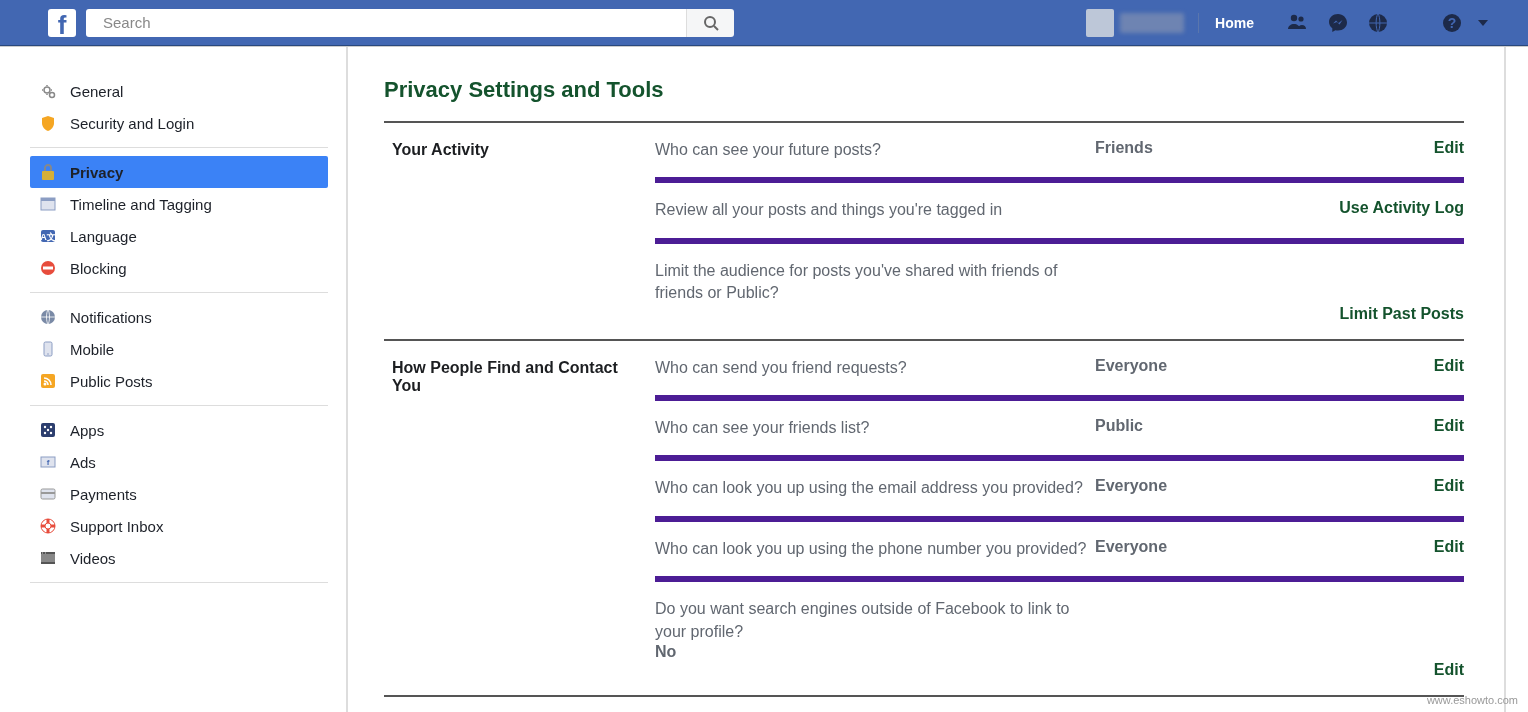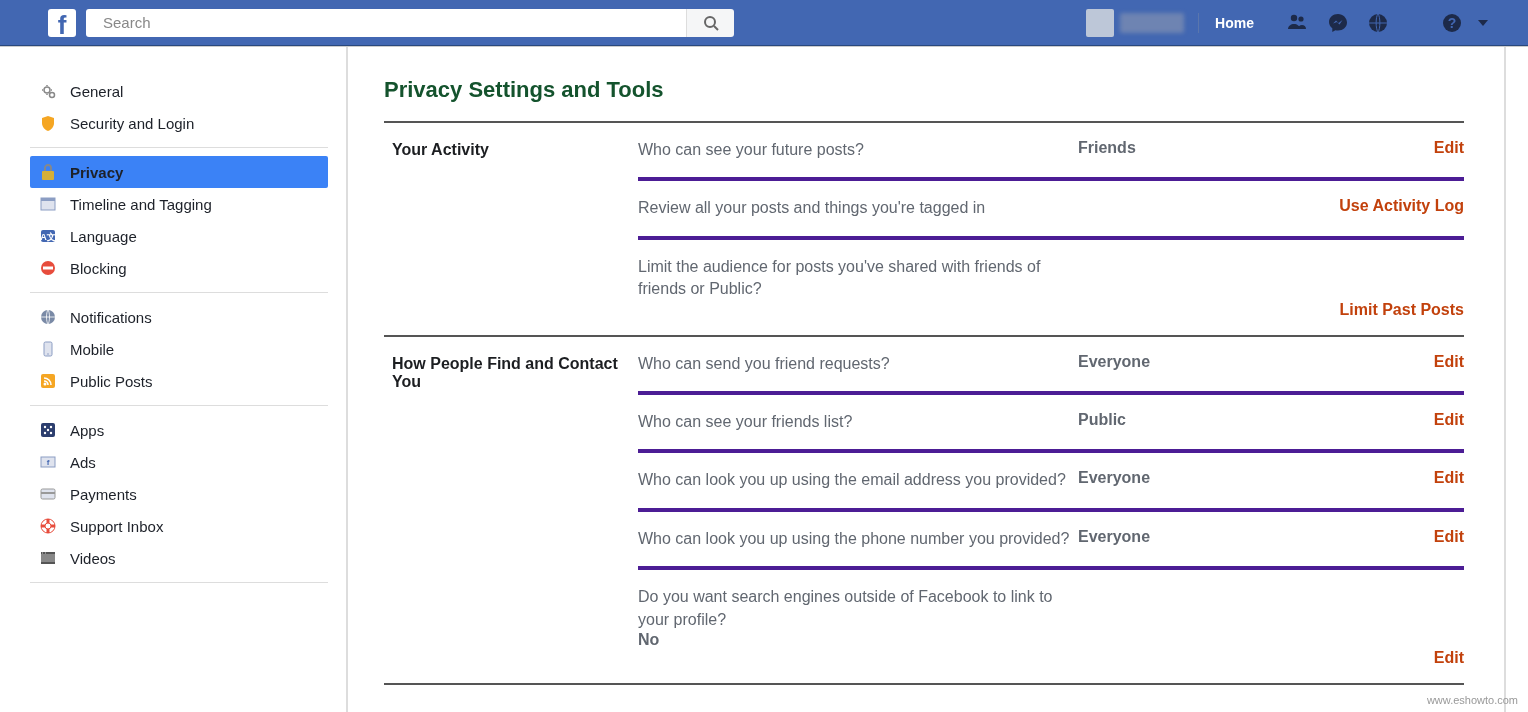--- a/index.html
+++ b/index.html
@@ -32,28 +32,28 @@
   .side-group { border-bottom: 1px solid #ddd; padding: 8px 0; margin-right: 18px; }
   .side-group:first-child { padding-top: 0; }
   .side-item { display: flex; align-items: center; padding: 6px 8px; cursor: pointer; border-radius: 2px; font-size: 15px; color: #1d2129; }
   .side-item.active { background: #3b82f6; font-weight: bold; }
   .side-icon { width: 20px; height: 20px; margin-right: 12px; display: flex; align-items: center; justify-content: center; flex-shrink: 0; }
   .side-icon svg { width: 18px; height: 18px; }
 
   
   .content { flex: 1; padding: 30px 40px 30px 36px; border-right: 2px solid #ddd; margin-right: 22px; }
   .page-title { font-size: 22px; font-weight: bold; color: #14532d; padding-bottom: 18px; border-bottom: 2px solid #555; }
-  .section { display: flex; border-bottom: 2px solid #555; padding: 0; }
+  .section { display: flex; border-bottom: 2px solid #555; padding: 0; gap: 17px; }
   .section-label { width: 254px; padding: 18px 12px 18px 8px; font-weight: bold; font-size: 16px; color: #1c1e21; }
   .section-rows { flex: 1; }
-  .row { display: flex; align-items: flex-start; padding: 16px 0; border-bottom: 4px solid #4c1d95; }
+  .row { display: flex; align-items: flex-start; padding: 16px 0; border-bottom: 6px solid #4c1d95; }
   .section-rows .row:last-child { border-bottom: none; flex-direction: column; }
   .row-label { width: 440px; color: #616770; font-size: 16px; line-height: 1.4; }
   .row-value { width: 220px; color: #616770; font-weight: bold; font-size: 16px; }
-  .row-action { margin-left: auto; color: #c2410c; font-size: 16px; font-weight: bold; cursor: pointer; text-align: right; }
+  .row-action { margin-left: auto; color: #14532d; font-size: 16px; font-weight: bold; cursor: pointer; text-align: right; }
 
   .watermark { position: fixed; bottom: 6px; right: 10px; font-size: 11px; color: #999; }
 </style>
 </head>
 <body>
 
 <svg width="0" height="0" style="position:absolute">
   <defs>
     <g id="ic-search">
         <circle cx="7" cy="7" r="5" fill="none" stroke="currentColor" stroke-width="2"></circle>

